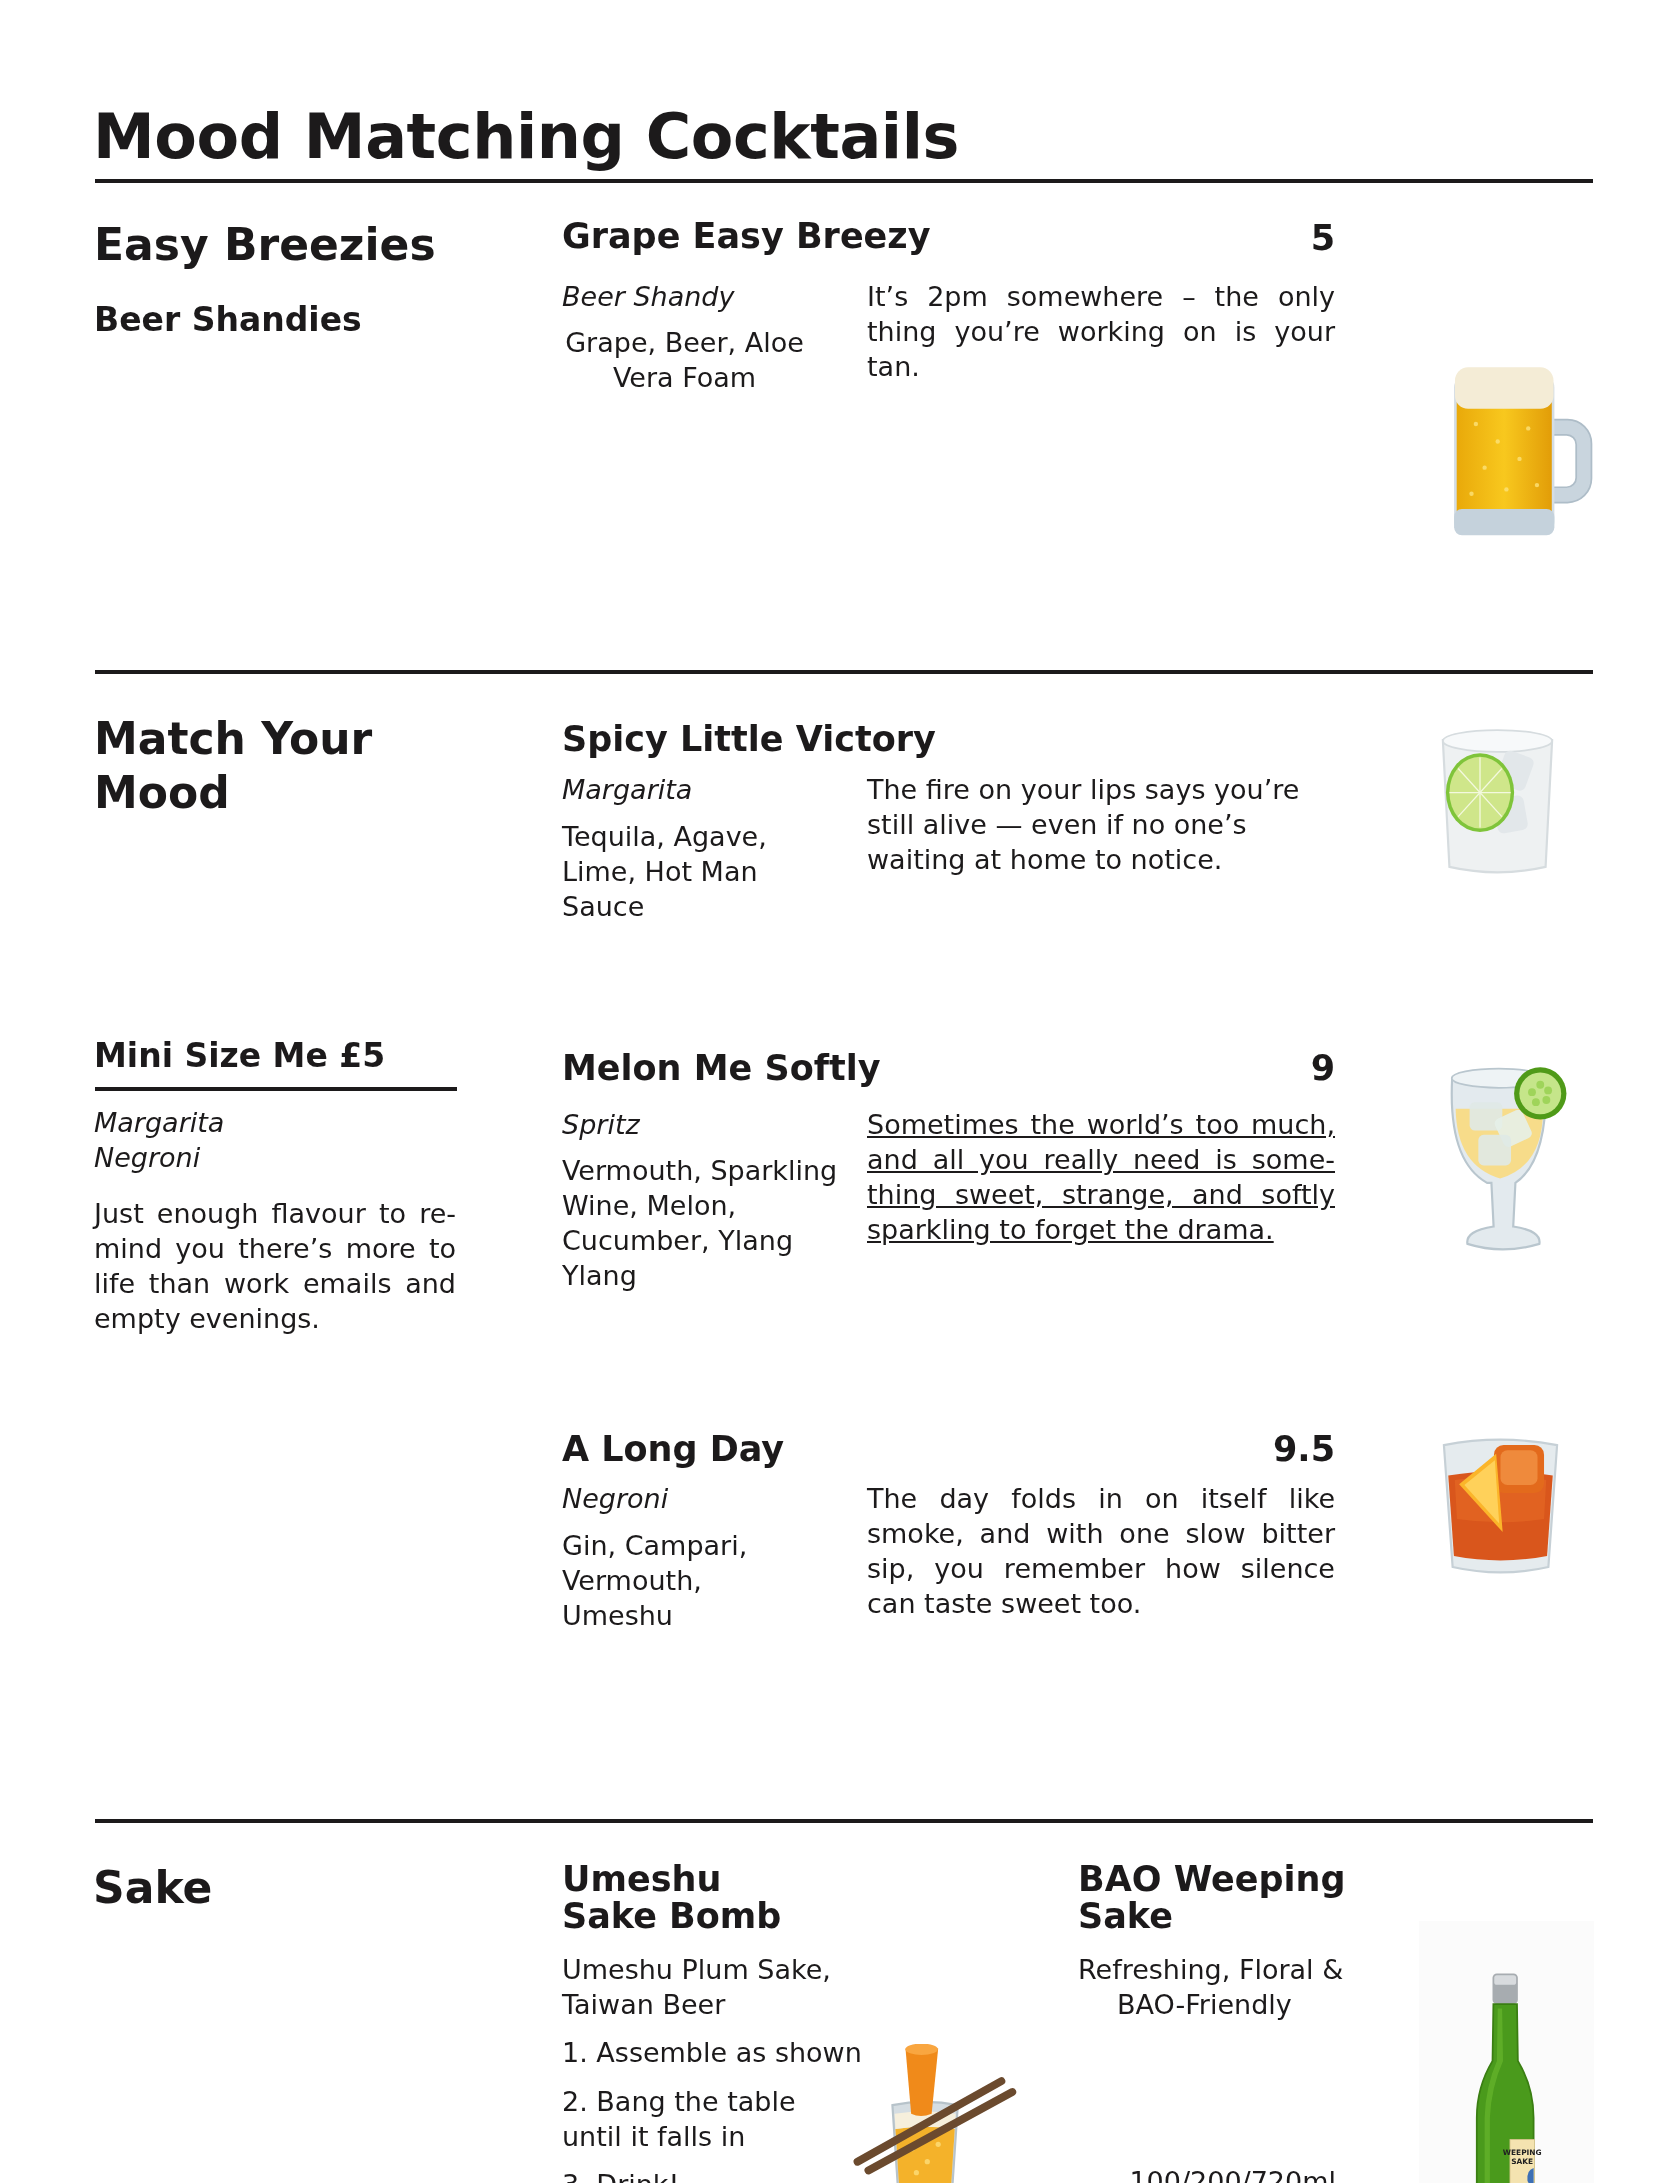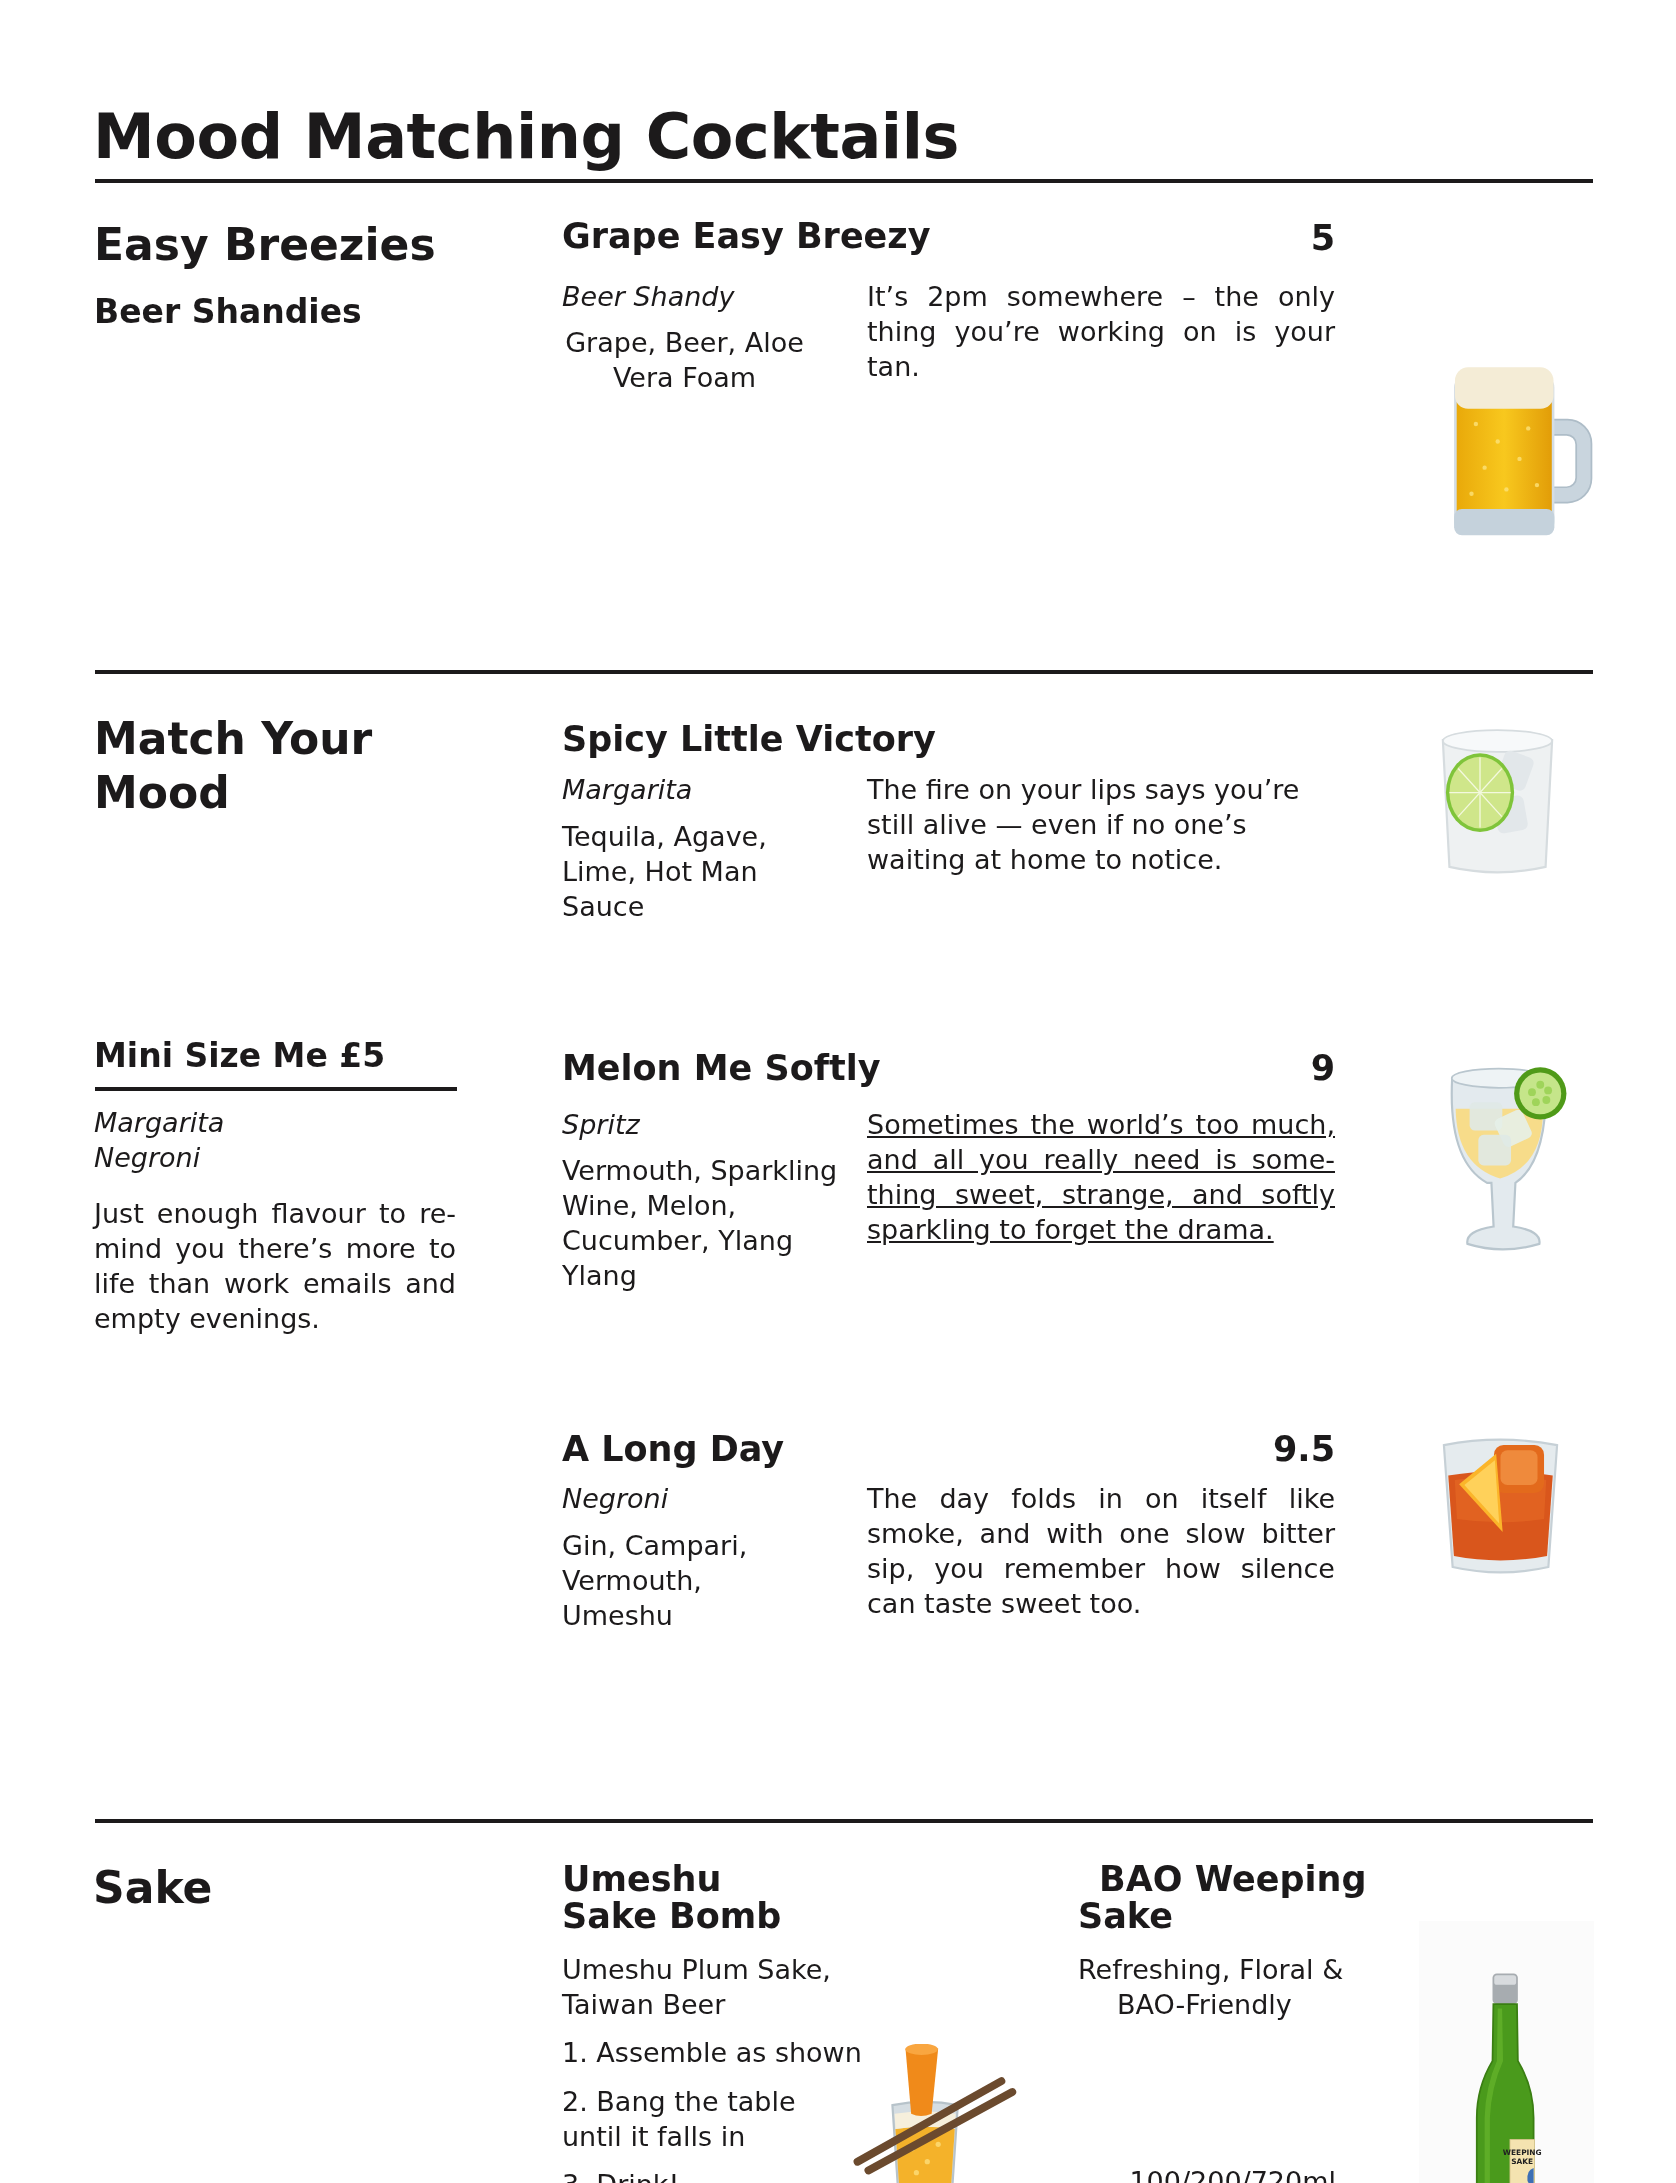--- a/index.html
+++ b/index.html
@@ -22,21 +22,21 @@
   .illus { position: absolute; }
   svg { display: block; }
 </style>
 </head>
 <body>
 
 <div class="abs title" style="left:93px; top:100px;">Mood Matching Cocktails</div>
 <div class="rule" style="left:95px; top:179px; width:1498px;"></div>
 
 <div class="abs sect" style="left:94px; top:218px;">Easy Breezies</div>
-<div class="abs subsect" style="left:94px; top:292px;text-align:right;">Beer Shandies</div>
+<div class="abs subsect" style="left:94px; top:300px;text-align:right;">Beer Shandies</div>
 
 <div class="abs" style="left:562px; top:218px; width:773px;">
   <div style="display:flex; justify-content:space-between; align-items:flex-start;">
     <span class="dname">Grape Easy Breezy</span>
     <span class="price">5</span>
   </div>
 </div>
 <div class="abs style" style="left:562px; top:279px; width:271px;">Beer Shandy</div>
 <div class="abs ingr" style="left:562px; top:325px; width:245px;text-align:center;">Grape, Beer, Aloe Vera Foam</div>
 <div class="abs desc" style="left:867px; top:279px; width:468px;">It’s 2pm somewhere – the only thing you’re working on is your tan.</div>
@@ -176,21 +176,21 @@
         <circle cx="200" cy="230" r="6"></circle>
         <circle cx="150" cy="295" r="6"></circle>
       </g>
     <path d="M125 10 Q165 0 200 10 L185 160 Q160 170 138 160 Z" fill="#f08a1a"></path>
     <ellipse cx="162" cy="12" rx="37" ry="13" fill="#f9a640"></ellipse>
     <line x1="15" y1="270" x2="345" y2="85" stroke="#6b4a2e" stroke-width="18" stroke-linecap="round"></line>
     <line x1="40" y1="290" x2="370" y2="110" stroke="#6b4a2e" stroke-width="18" stroke-linecap="round"></line>
   </svg>
 </div>
 
-<div class="abs dname" style="left:1078px; top:1861px;margin-left:21px;">BAO Weeping</div>
+<div class="abs dname" style="left:1078px; top:1861px;">BAO Weeping</div>
 <div class="abs dname" style="left:1078px; top:1898px;">Sake</div>
 <div class="abs ingr" style="left:1078px; top:1952px;">Refreshing, Floral &amp;</div>
 <div class="abs ingr" style="left:1078px; top:1987px;margin-left:39px;">BAO-Friendly</div>
 <div class="abs body-t" style="left:1078px; top:2164px; width:258px; text-align:right;">100/200/720ml</div>
 
 <div class="illus" style="left:1419px; top:1921px; width:175px; height:306px;">
   <svg width="175" height="306" viewBox="0 0 400 700">
     <rect x="0" y="0" width="400" height="700" fill="#fbfbfb"></rect>
     <rect x="168" y="120" width="58" height="70" rx="10" fill="#a7acb0"></rect>
     <rect x="172" y="124" width="50" height="22" rx="6" fill="#d8dbde"></rect>

